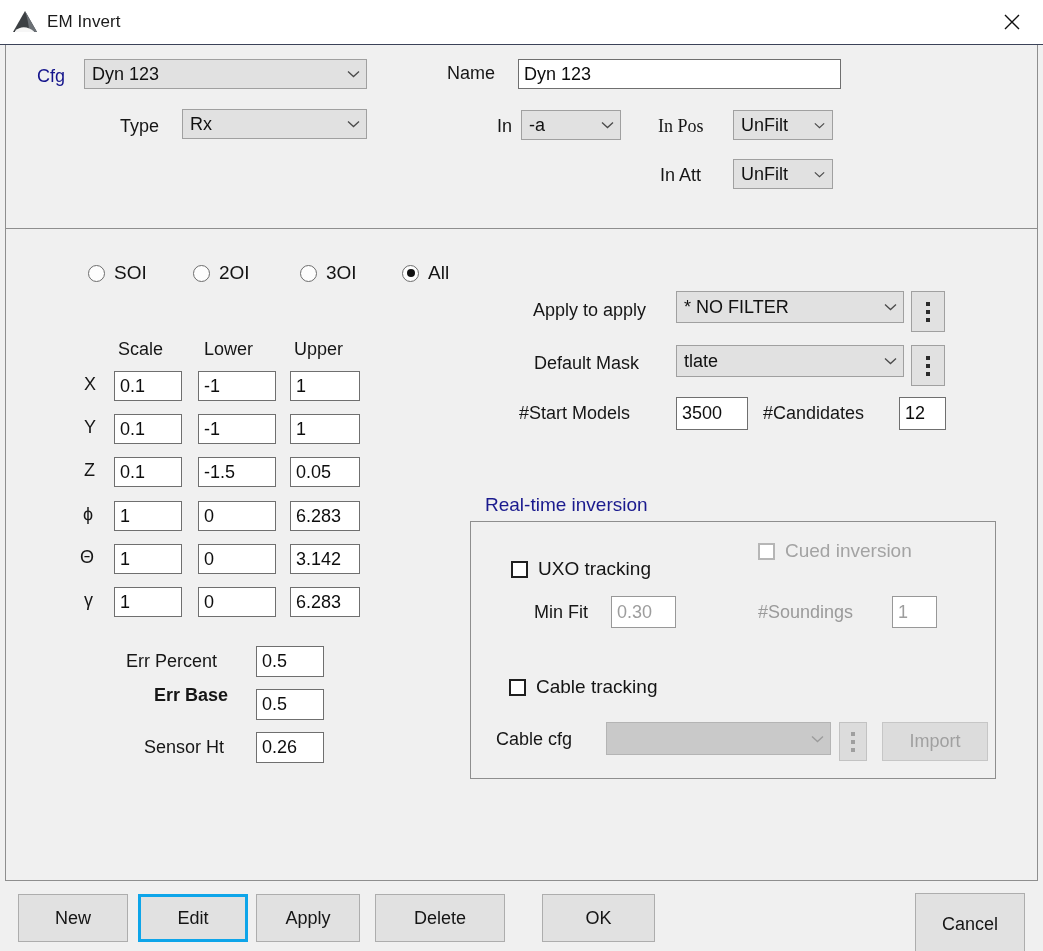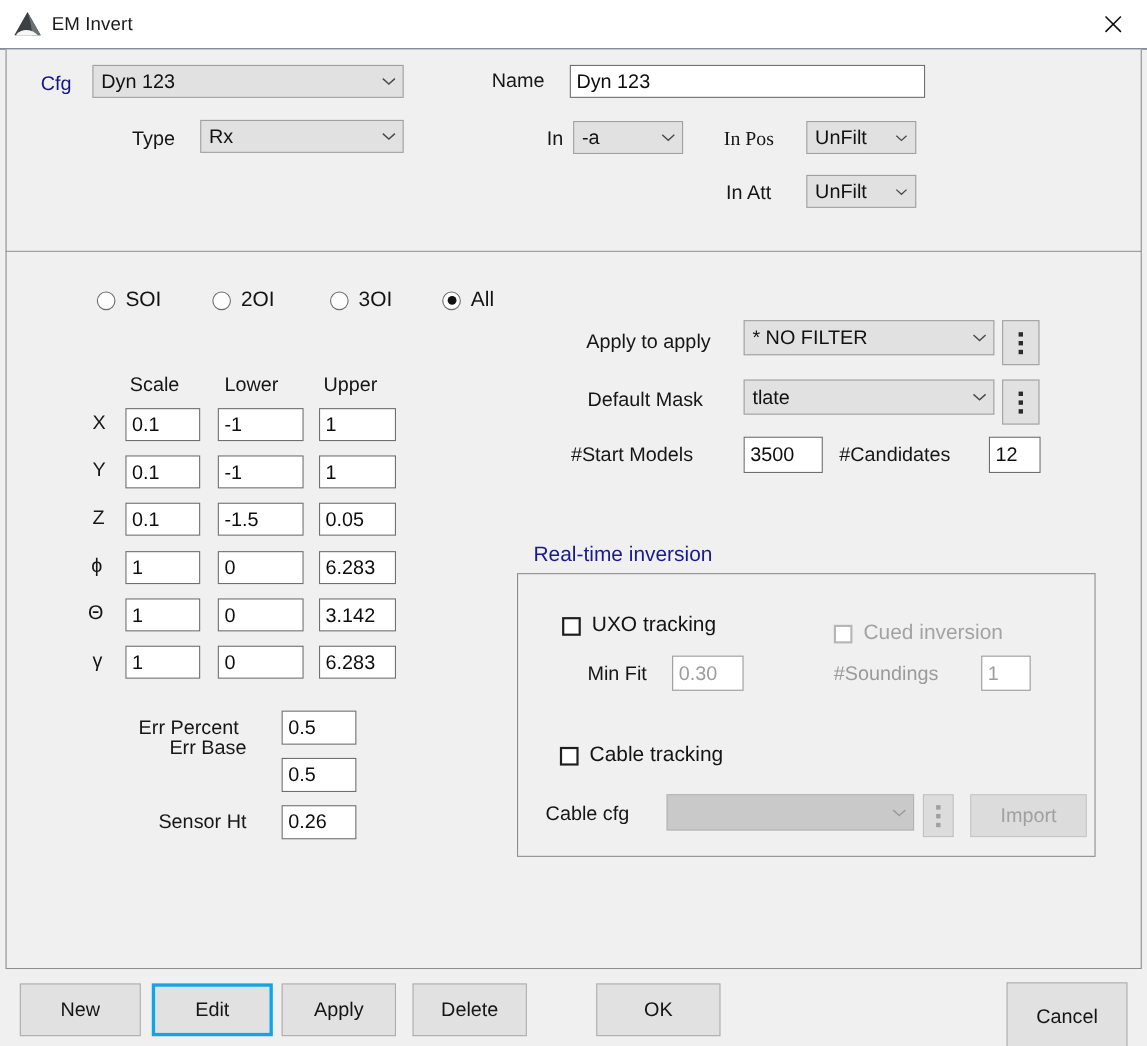--- a/index.html
+++ b/index.html
@@ -373,21 +373,21 @@
     <div class="tbox" style="left:284px; top:315px; width:70px; height:30px;">3.142</div>
 
     <div class="lbl" style="left:78px; top:361px;">γ</div>
     <div class="tbox" style="left:108px; top:358px; width:68px; height:30px;">1</div>
     <div class="tbox" style="left:192px; top:358px; width:78px; height:30px;">0</div>
     <div class="tbox" style="left:284px; top:358px; width:70px; height:30px;">6.283</div>
 
     <div class="lbl" style="left:120px; top:422px;text-align:right;">Err Percent</div>
     <div class="tbox" style="left:250px; top:417px; width:68px; height:31px;">0.5</div>
 
-    <div class="lbl" style="left:148px; top:440px;">Err Base</div>
+    <div class="lbl" style="left:148px; top:456px;font-weight:bold;">Err Base</div>
     <div class="tbox" style="left:250px; top:460px; width:68px; height:31px;">0.5</div>
 
     <div class="lbl" style="left:138px; top:508px;">Sensor Ht</div>
     <div class="tbox" style="left:250px; top:503px; width:68px; height:31px;">0.26</div>
 
     <div class="lbl" style="left:527px; top:71px;">Apply to apply</div>
     <div class="combo" style="left:670px; top:62px; width:228px; height:32px;">
       <span class="cval">* NO FILTER</span>
       <span class="carrow">
         <svg width="13" height="8" viewBox="0 0 13 8">
@@ -421,21 +421,21 @@
     <div class="lbl" style="left:757px; top:174px;">#Candidates</div>
     <div class="tbox" style="left:893px; top:168px; width:47px; height:33px;">12</div>
 
     <div class="group-title" style="left:479px; top:265px;">Real-time inversion</div>
     <div class="groupbox" style="left:464px; top:292px; width:526px; height:258px;"></div>
 
     <div class="cbx" style="left:505px; top:329px;">
       <span class="box"></span>
       <span class="clab">UXO tracking</span>
     </div>
-    <div class="cbx dis" style="left:752px; top:336px;">
+    <div class="cbx dis" style="left:752px; top:311px;">
       <span class="box"></span>
       <span class="clab">Cued inversion</span>
     </div>
 
     <div class="lbl" style="left:528px; top:373px;">Min Fit</div>
     <div class="tbox dim" style="left:605px; top:367px; width:65px; height:32px;">0.30</div>
 
     <div class="lbl lbl-dis" style="left:752px; top:373px;">#Soundings</div>
     <div class="tbox dim" style="left:886px; top:367px; width:45px; height:32px;">1</div>
 
@@ -461,18 +461,18 @@
     <div class="btn disabled" style="left:876px; top:493px; width:106px; height:39px;">Import</div>
 
   </div>
 
   <div class="footer-sep"></div>
 
   <div class="footer">
     <div class="btn" style="left:18px; top:13px; width:110px; height:48px;">New</div>
     <div class="btn focus" style="left:138px; top:13px; width:110px; height:48px;">Edit</div>
     <div class="btn" style="left:256px; top:13px; width:104px; height:48px;">Apply</div>
-    <div class="btn" style="left:375px; top:13px; width:104px; height:48px;">Delete</div>
+    <div class="btn" style="left:375px; top:13px; width:130px; height:48px;">Delete</div>
     <div class="btn" style="left:542px; top:13px; width:113px; height:48px;">OK</div>
     <div class="btn" style="left:915px; top:12px; width:110px; height:62px;">Cancel</div>
   </div>
 
 </div>
 
 </body></html>

